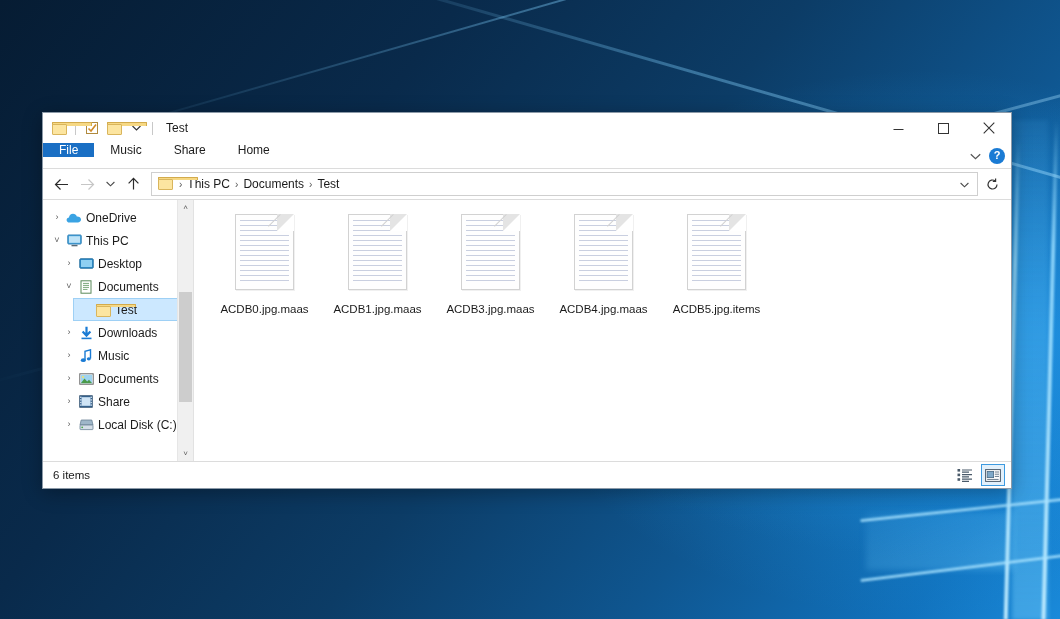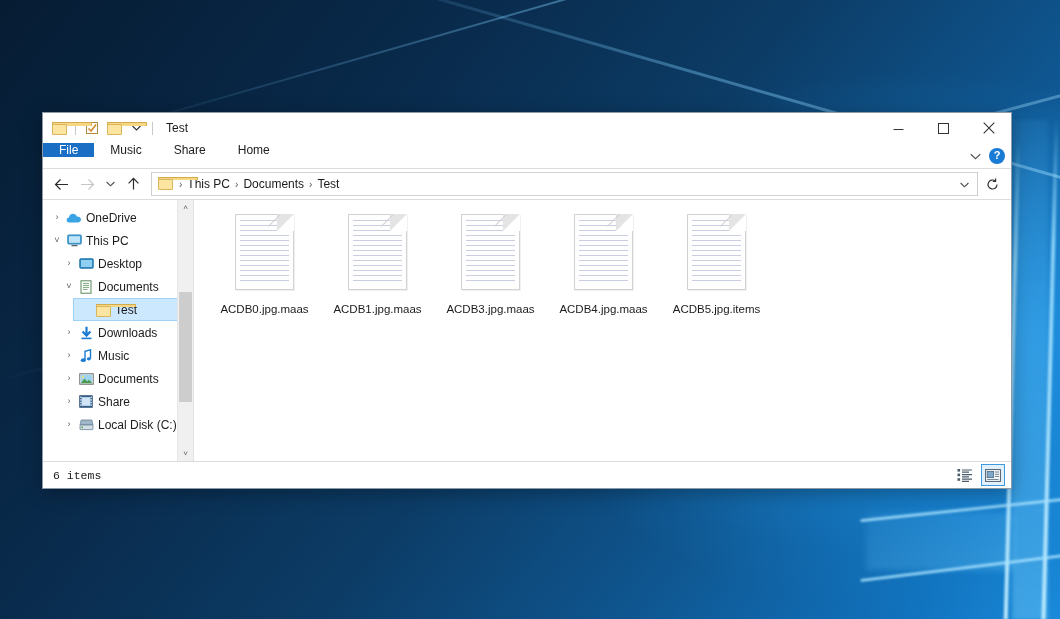--- a/index.html
+++ b/index.html
@@ -390,21 +390,20 @@
   
   .statusbar {
     height: 26px;
     flex: 0 0 auto;
     border-top: 1px solid #dcdcdc;
     background: #ffffff;
     display: flex;
     align-items: center;
     padding: 0 6px 0 10px;
     position: relative;
-    font-family: Liberation Mono, monospace;
   }
   .status-text {
     font-size: 11.5px;
     color: #1b1b1b;
   }
   .view-btns {
     margin-left: auto;
     display: flex;
     align-items: center;
     gap: 4px;

